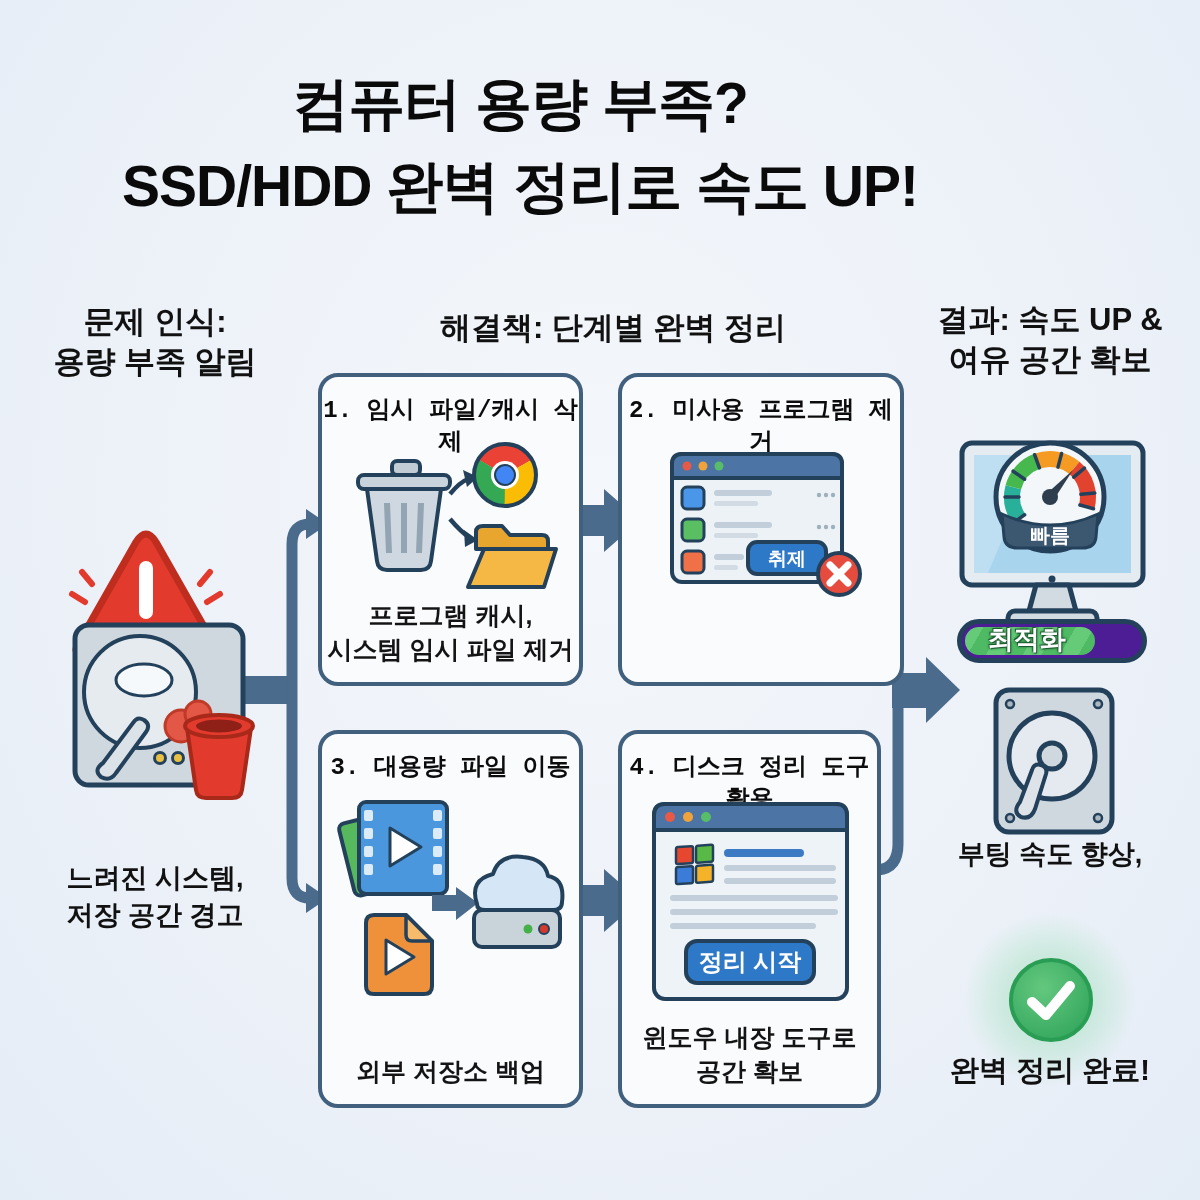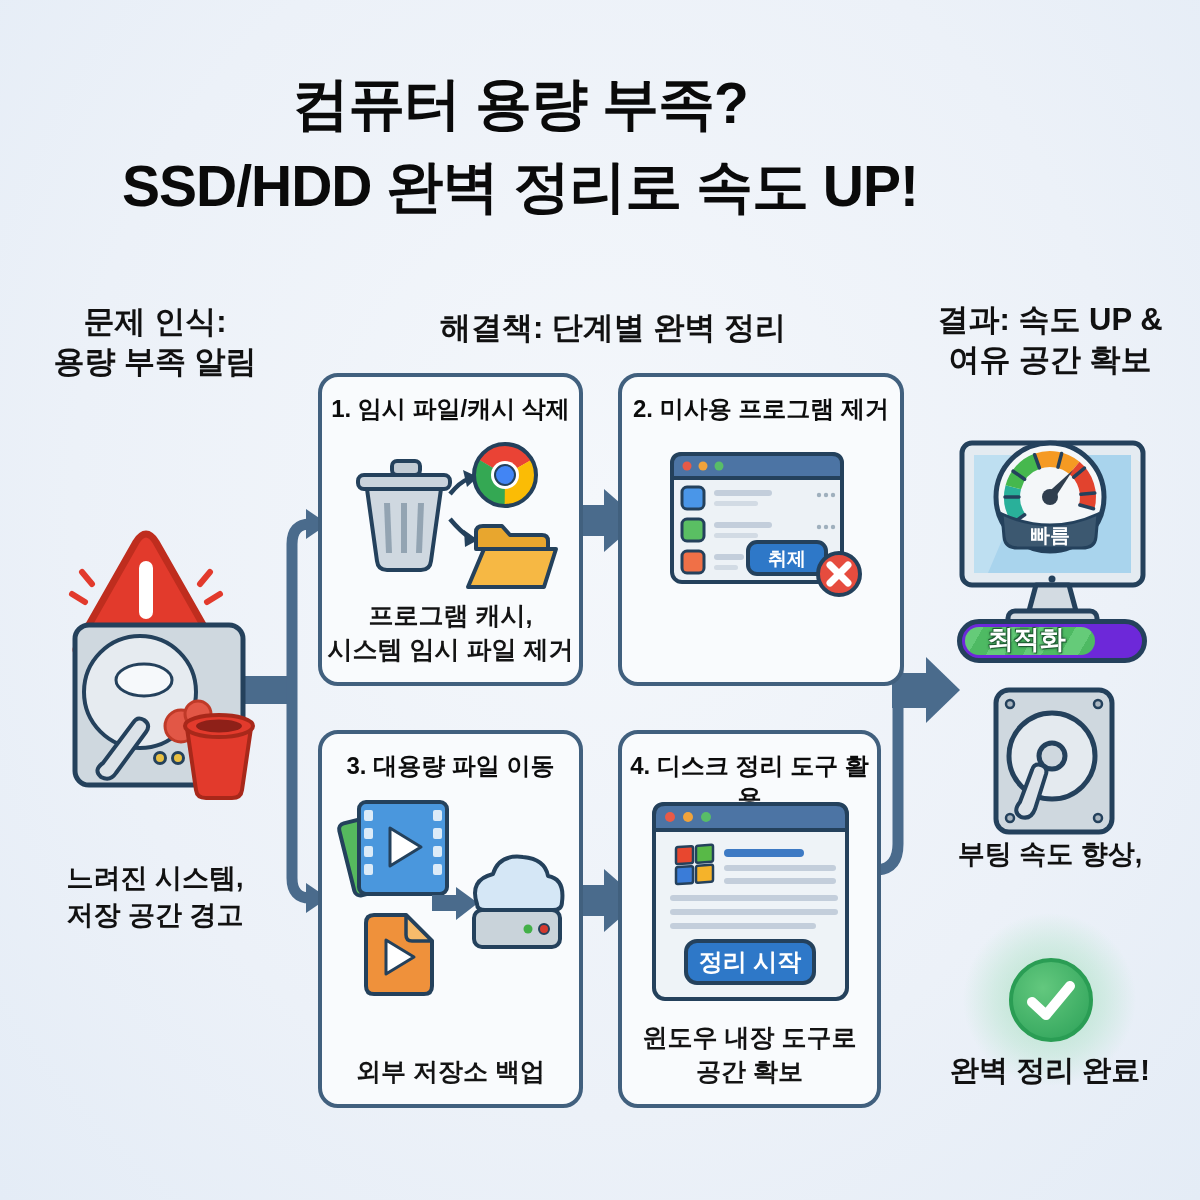--- a/index.html
+++ b/index.html
@@ -22,38 +22,38 @@
   .step-box{
     background:#f9fbfd;border:4px solid #41607e;border-radius:20px;
     box-sizing:border-box;
   }
   .box1{left:318px;top:373px;width:265px;height:313px;}
   .box2{left:618px;top:373px;width:286px;height:313px;}
   .box3{left:318px;top:730px;width:265px;height:378px;}
   .box4{left:618px;top:730px;width:263px;height:378px;}
   .step-title{
     position:absolute;left:0;top:16px;width:100%;text-align:center;
-    font-size:24px;font-weight:800;color:#0c0c0c;
+    font-size:24px;font-weight:800;color:#0c0c0c;font-family:Liberation Mono, monospace;
   }
   .step-caption{
     position:absolute;left:0;bottom:16px;width:100%;text-align:center;
     font-size:25px;font-weight:700;line-height:34px;color:#141414;
   }
   .side-caption{
     font-size:27px;font-weight:800;line-height:37px;color:#111;text-align:center;
   }
   .prob-caption{left:20px;top:860px;width:270px;}
   .res-caption1{left:915px;top:836px;width:270px;}
   .res-caption2{left:915px;top:1052px;width:270px;font-size:29px;}
   svg{display:block;overflow:visible;}
   .icon-svg{position:absolute;}
   
   .progress{
     left:957px;top:619px;width:190px;height:44px;
-    background:#6d28d9;border:5px solid #24415c;border-radius:26px;box-sizing:border-box;font-family:Liberation Serif, serif;
+    background:#4c1d95;border:5px solid #24415c;border-radius:26px;box-sizing:border-box;font-family:Liberation Serif, serif;
   }
   .progress-fill{
     position:absolute;left:3px;top:3px;height:28px;width:72%;
     border-radius:16px;
     background:repeating-linear-gradient(120deg,#65cb79 0 16px,#4eba63 16px 32px);
   }
   .progress-label{
     position:absolute;left:0;top:1px;width:72%;height:28px;
     display:flex;align-items:center;justify-content:center;
     font-size:26px;font-weight:800;color:#fff;

